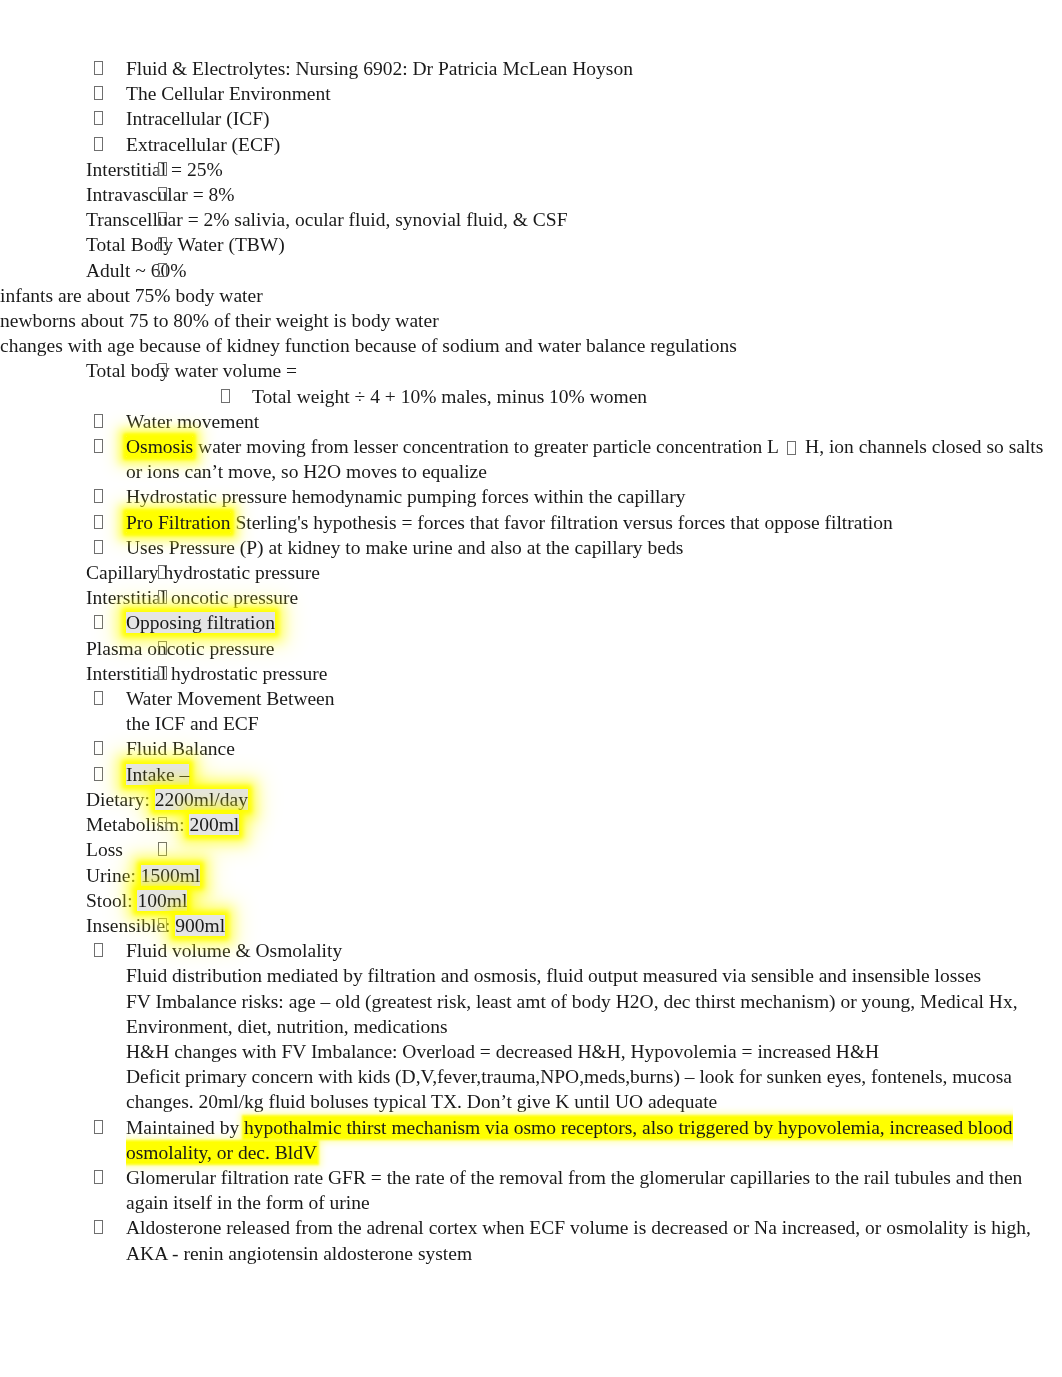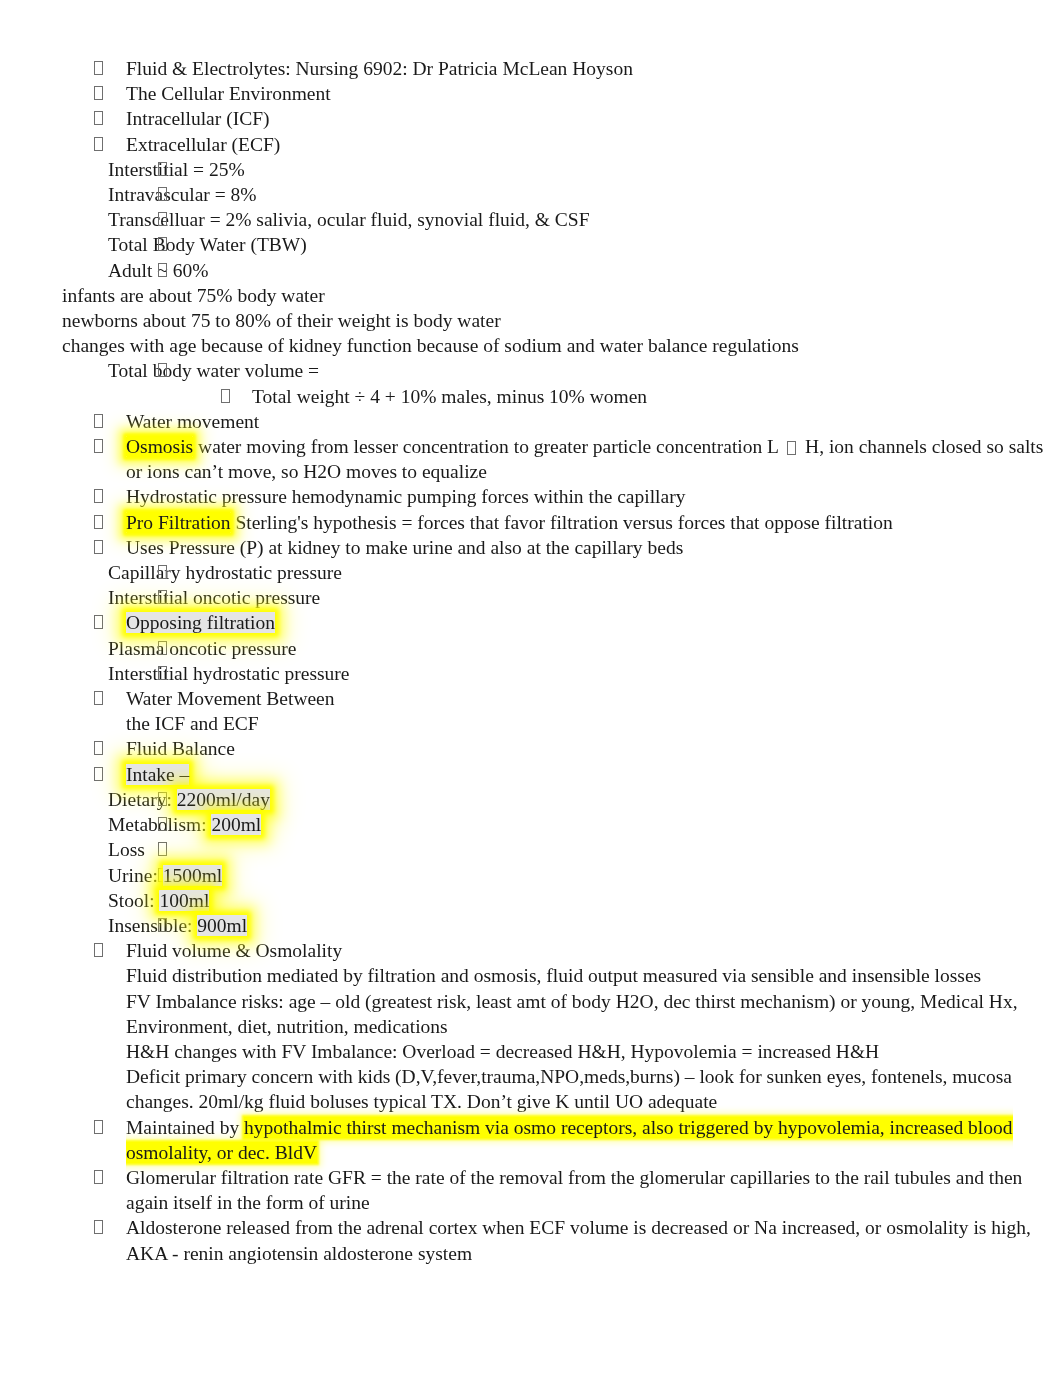--- a/index.html
+++ b/index.html
@@ -49,28 +49,28 @@
     height: 14px;
     border: 1px solid #6f6f6f;
     box-sizing: border-box;
     top: 5px;
   }
 
   
   .lvl1 { padding-left: 126px; }
   .lvl1 > .bullet { left: 94px; }
 
-  .lvl2 { padding-left: 108px; font-family: Liberation Serif, serif; }
+  .lvl2 { padding-left: 86px; font-family: Liberation Serif, serif; }
   .lvl2 > .bullet { left: 158px; }
 
   .lvl3 { padding-left: 252px; }
   .lvl3 > .bullet { left: 221px; }
 
   
-  .flush { padding-left: 62px; }
+  .flush { }
 
   
   .cont-l1 { padding-left: 126px; }
 
   
   .para {
   }
   .lvl1.para  { padding-left: 126px; }
 
   

